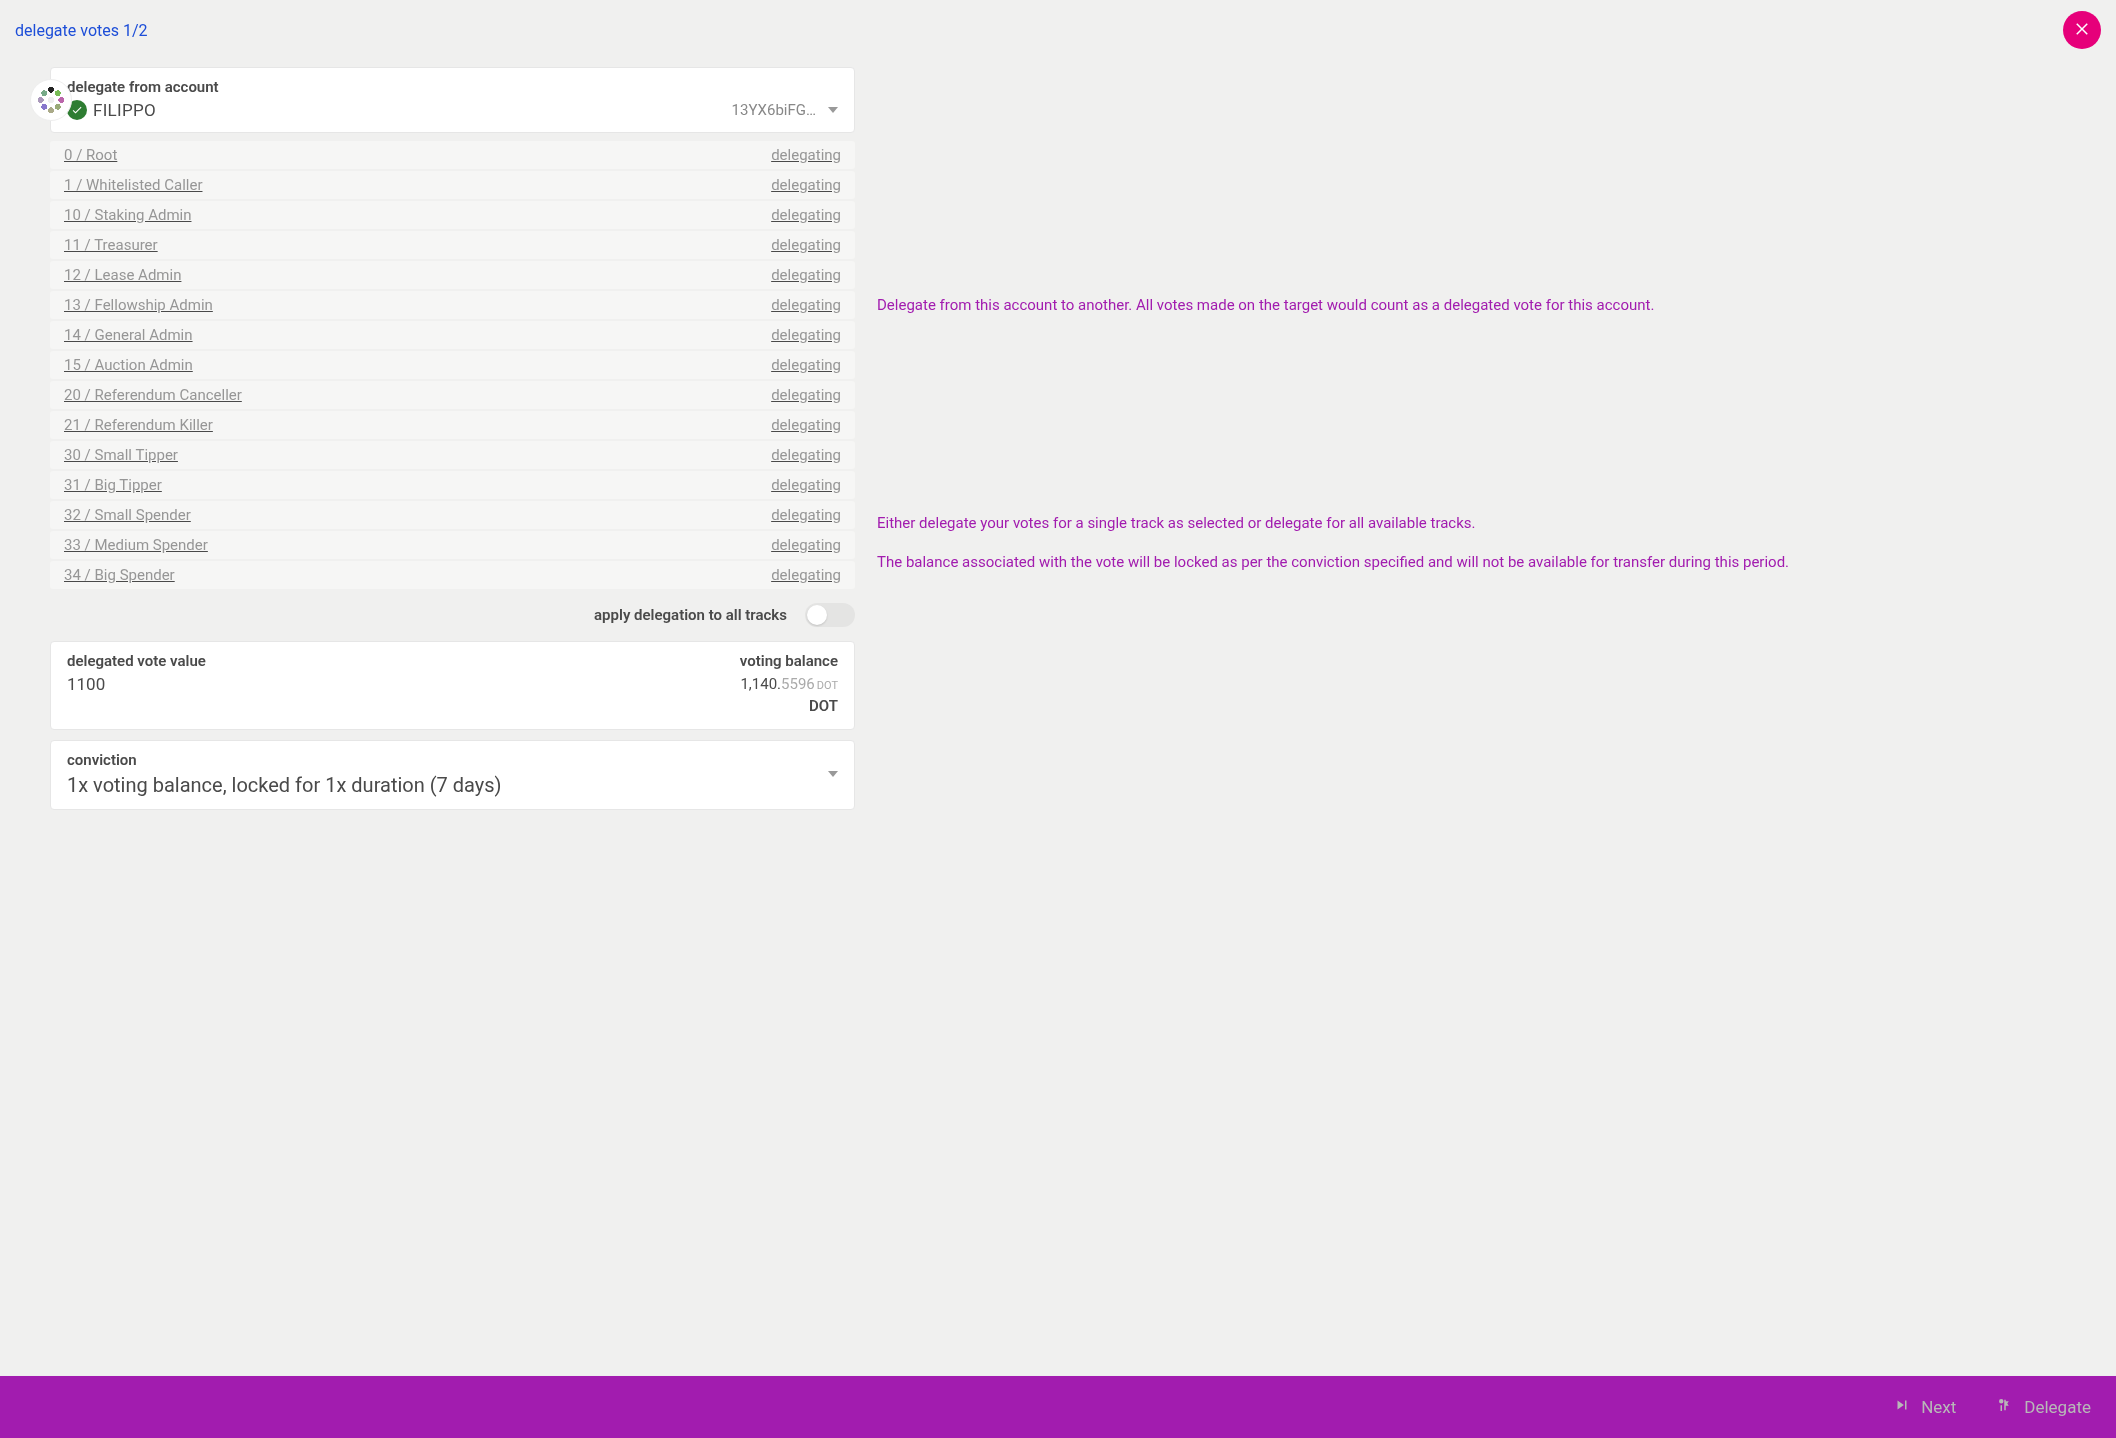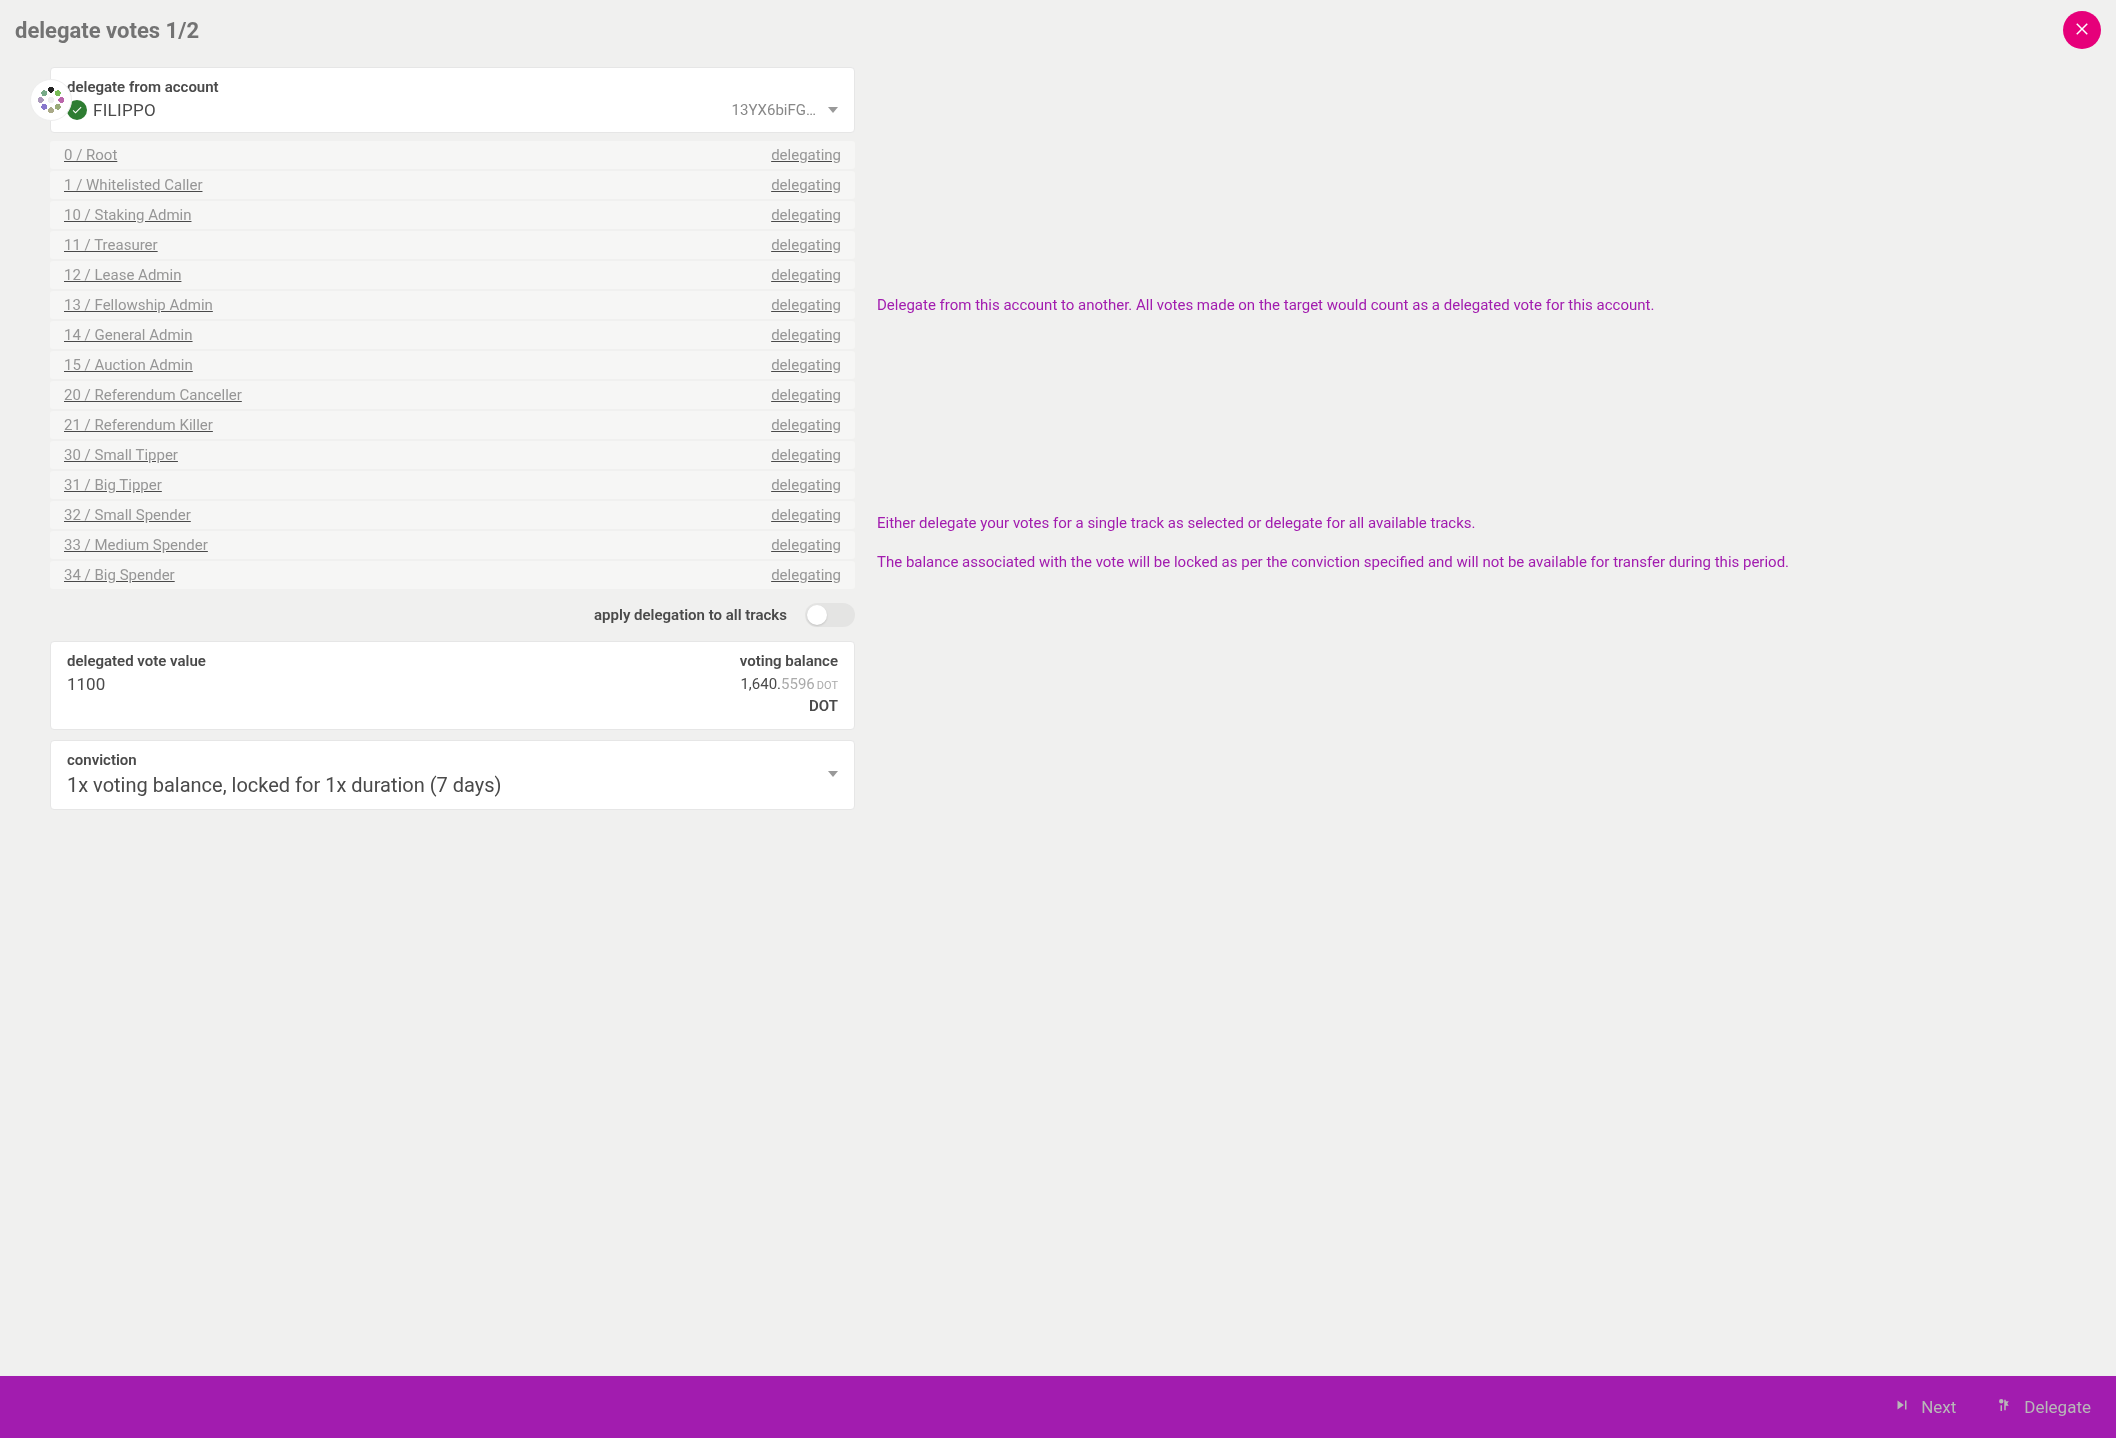--- a/index.html
+++ b/index.html
@@ -16,23 +16,23 @@
     display: flex;
     flex-direction: column;
   }
   .modal-header {
     display: flex;
     align-items: center;
     justify-content: space-between;
     padding: 11px 15px 8px 15px;
   }
   .modal-title {
-    font-size: 22px;
-    color: #737373;
-    font-weight: 700;
+    font-size: 16px;
+    color: #1d4ed8;
+    font-weight: 400;
   }
   .close-btn {
     width: 38px;
     height: 38px;
     border-radius: 50%;
     background: #e6007a;
     color: #fff;
     display: flex;
     align-items: center;
     justify-content: center;
@@ -292,21 +292,21 @@
       </div>
 
       <div class="card vote-value-card">
         <div class="vv-left">
           <div class="vv-label">delegated vote value</div>
           <div class="vv-value">1100</div>
         </div>
         <div class="vv-right">
           <div class="vv-label" style="font-weight:600;">voting balance</div>
           <span class="balance-line">
-            <span class="bal-int">1,640.</span><span class="bal-frac">5596</span><span class="bal-unit-sm">DOT</span>
+            <span class="bal-int">1,140.</span><span class="bal-frac">5596</span><span class="bal-unit-sm">DOT</span>
             <span class="bal-unit-lg">DOT</span>
           </span>
         </div>
       </div>
 
       <div class="card conviction-card">
         <div class="conv-left">
           <div class="card-label">conviction</div>
           <div class="conv-value">1x voting balance, locked for 1x duration (7 days)</div>
         </div>

